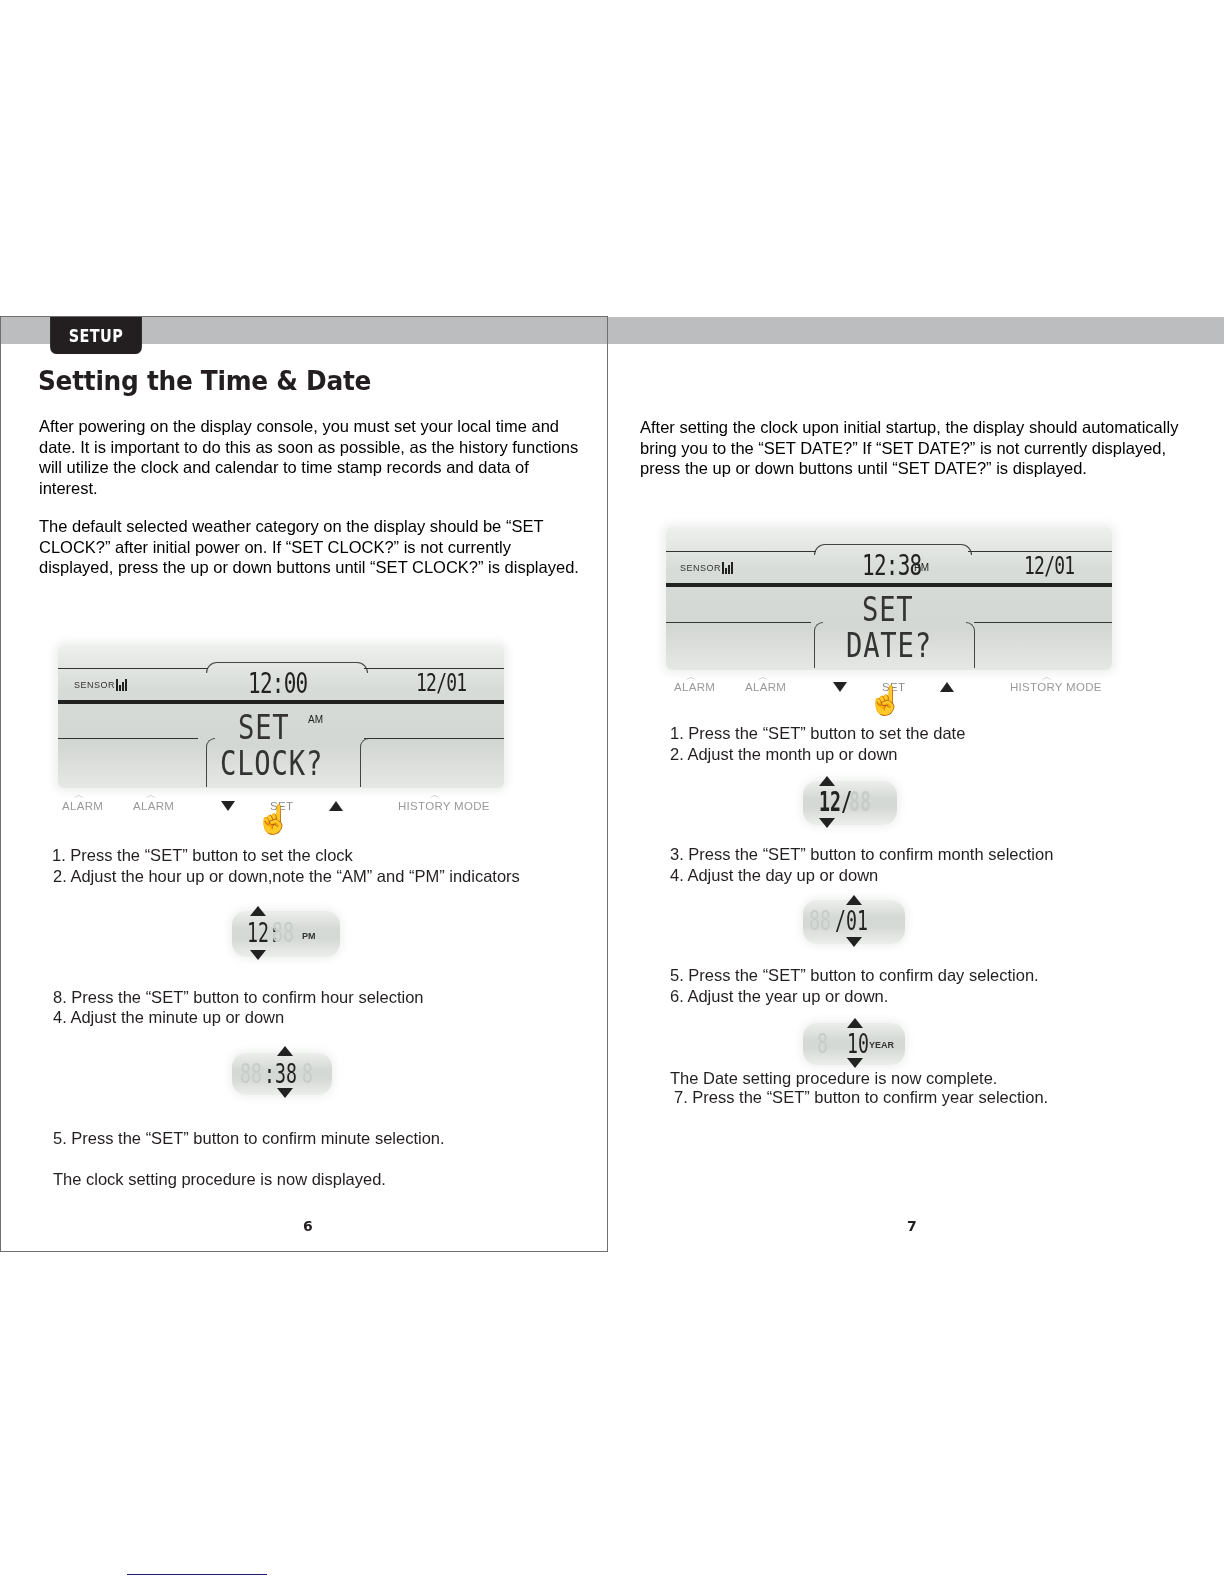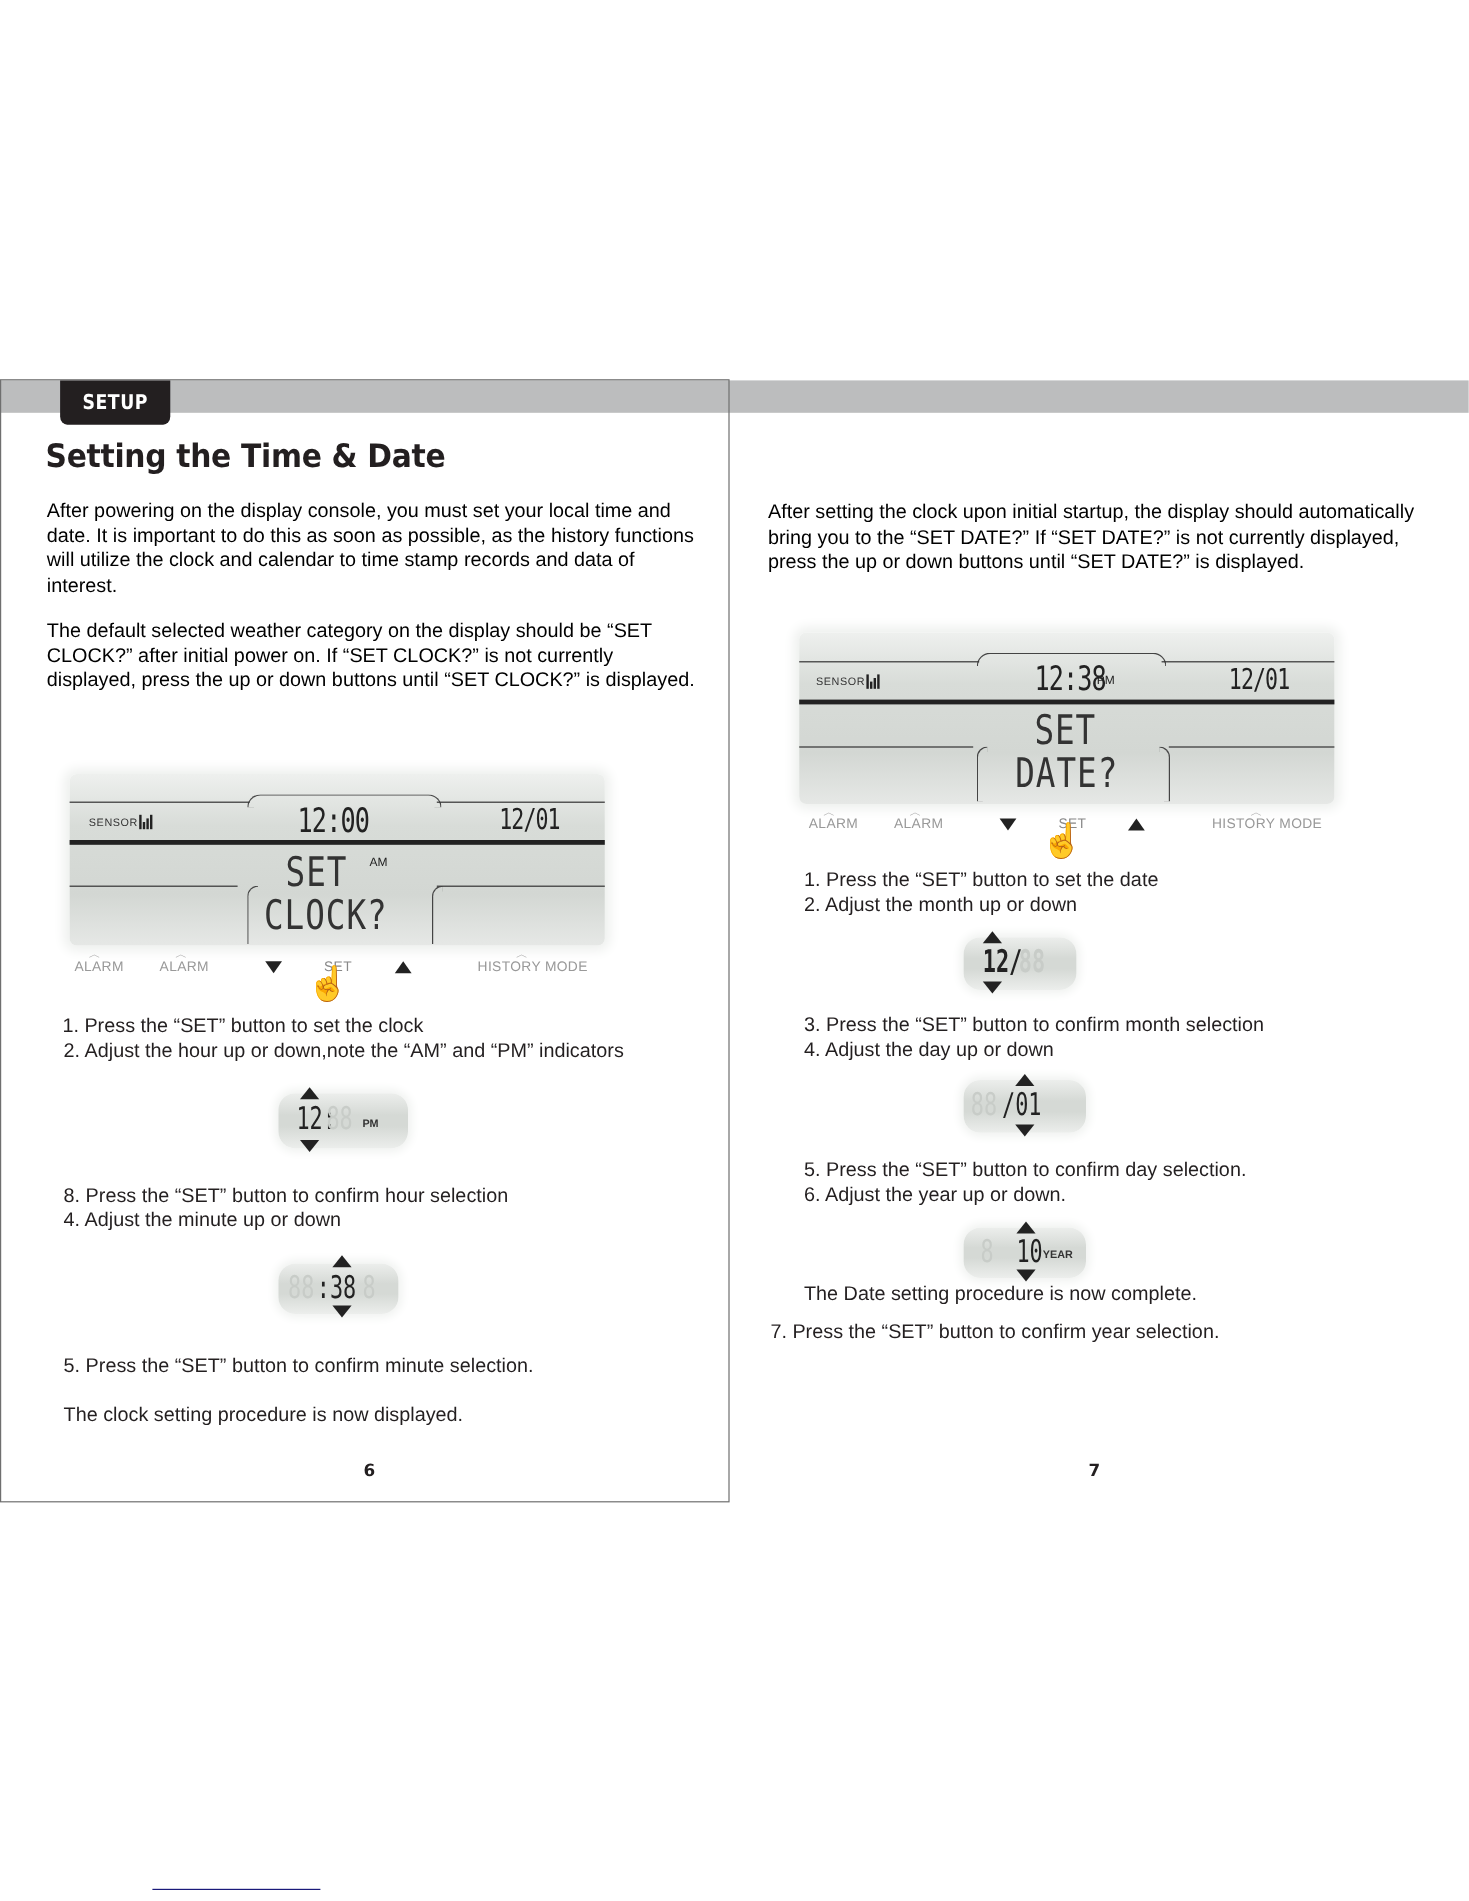--- a/index.html
+++ b/index.html
@@ -178,17 +178,17 @@
 <div class="abs step" style="left:670px; top:986px; width:520px;">6. Adjust the year up or down.</div>
 
 <div class="mini" style="left:803px; top:1023px; width:102px; height:42px;">
   <div class="mini-up" style="left:44px; top:-5px;"></div>
   <div class="ghost" style="left:14px; top:6px;">8</div>
   <div class="val" style="left:44px; top:6px;">10</div>
   <div class="unit" style="left:66px; top:17px;">YEAR</div>
   <div class="mini-down" style="left:44px; top:35px;"></div>
 </div>
 
-<div class="abs step" style="left:642px; top:1087px; width:520px;margin-top:13px;">7. Press the “SET” button to confirm year selection.</div>
+<div class="abs step" style="left:674px; top:1087px; width:520px;">7. Press the “SET” button to confirm year selection.</div>
 <div class="abs step" style="left:670px; top:1068px; width:520px;">The Date setting procedure is now complete.</div>
 <div class="abs pagenum" style="left:907px; top:1218px;">7</div>
 
 <div class="abs link-line"></div>
 
 </body></html>

